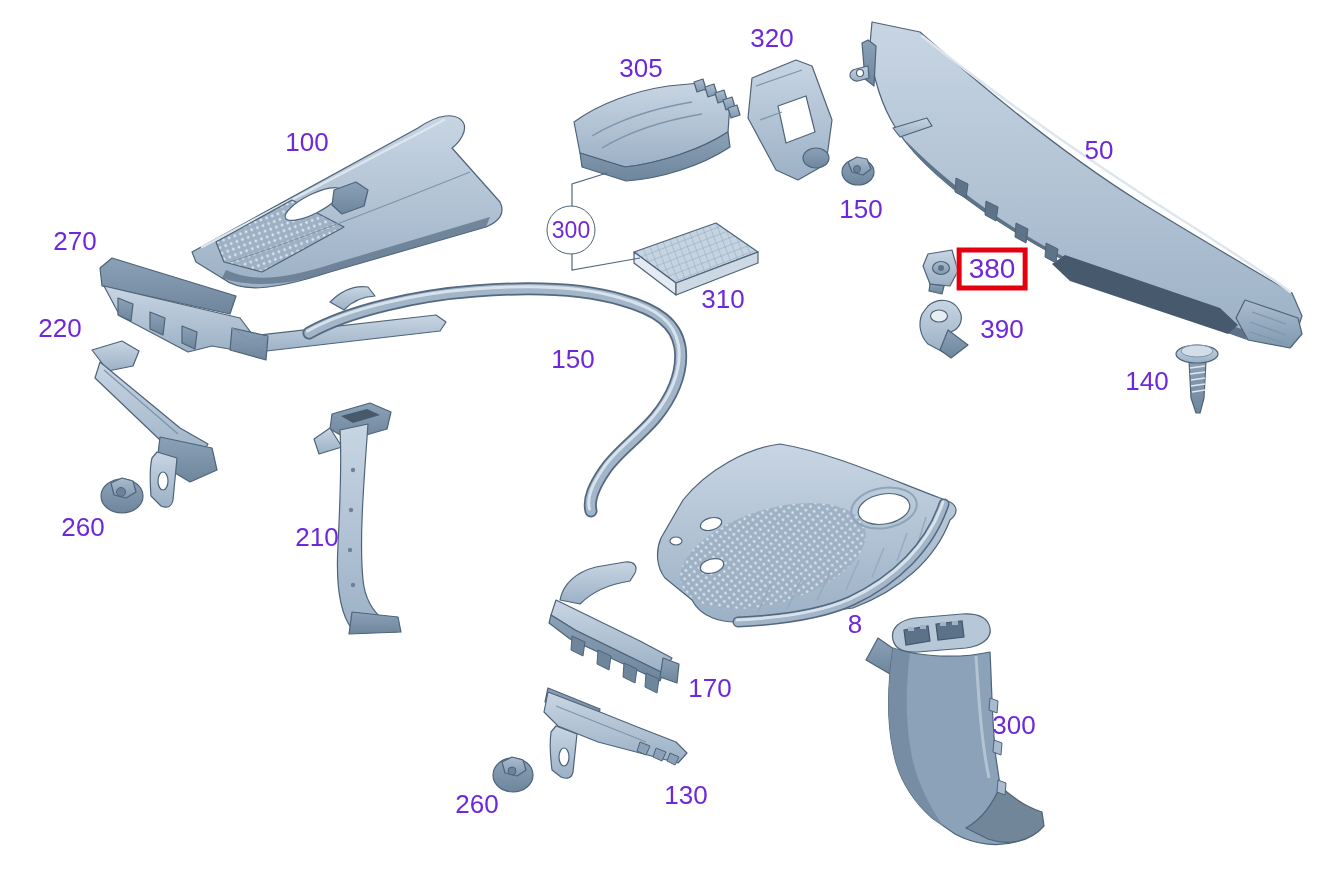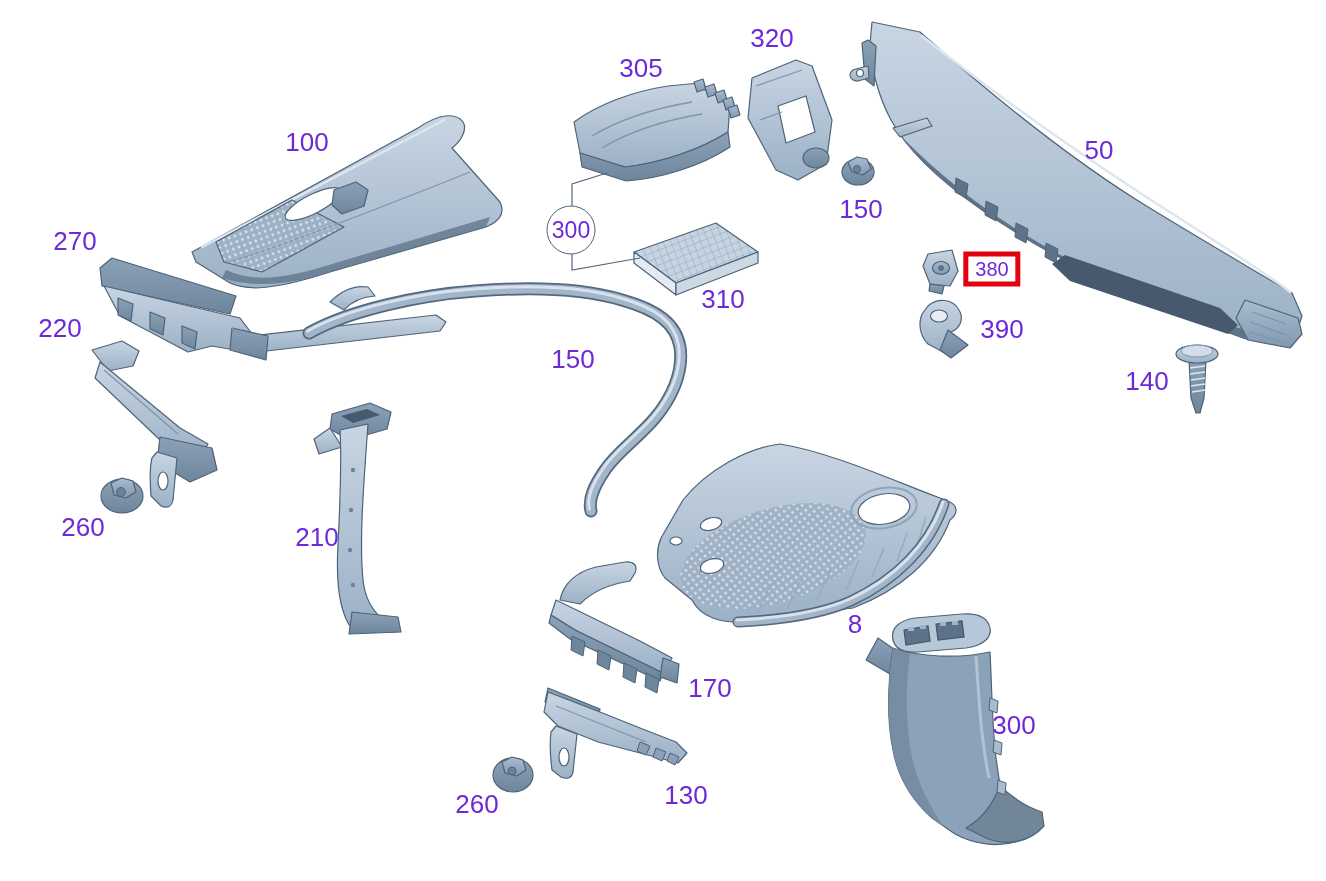--- a/index.html
+++ b/index.html
@@ -3,21 +3,21 @@
 <meta charset="utf-8">
 <style>
   html,body{margin:0;padding:0;background:#ffffff;}
   .stage{position:relative;width:1326px;height:881px;background:#ffffff;overflow:hidden;
          font-family:"Liberation Sans", sans-serif;}
   .stage svg{position:absolute;left:0;top:0;}
   .callout{position:absolute;transform:translate(-50%,-50%);font-size:26px;color:#6d28d9;
            white-space:nowrap;line-height:1;cursor:pointer;}
   .callout.circled{width:47px;height:47px;border:1.6px solid #4f6378;border-radius:50%;
            display:flex;align-items:center;justify-content:center;font-size:23px;background:#fff;}
-  .callout.boxed{border:5px solid #e3000f;background:#fff;padding:2px 7px 3px 7px;font-size:20px;}
+  .callout.boxed{border:5px solid #e3000f;background:#fff;padding:2px 7px 3px 7px;font-size:28px;}
   
   .p{stroke:#4f6378;stroke-width:1.2;stroke-linejoin:round;}
   .f1{fill:url(#gPanel);}
   .f2{fill:url(#gDark);}
   .f3{fill:url(#gMid);}
   .dk{fill:#5e7388;}
   .dkk{fill:#46596d;}
   .hole{fill:#ffffff;stroke:#4f6378;stroke-width:1.2;}
   .edge{fill:none;stroke:#7f95ab;stroke-width:1.3;}
   .hl{fill:none;stroke:#dde6ee;stroke-width:2.5;stroke-linecap:round;}

